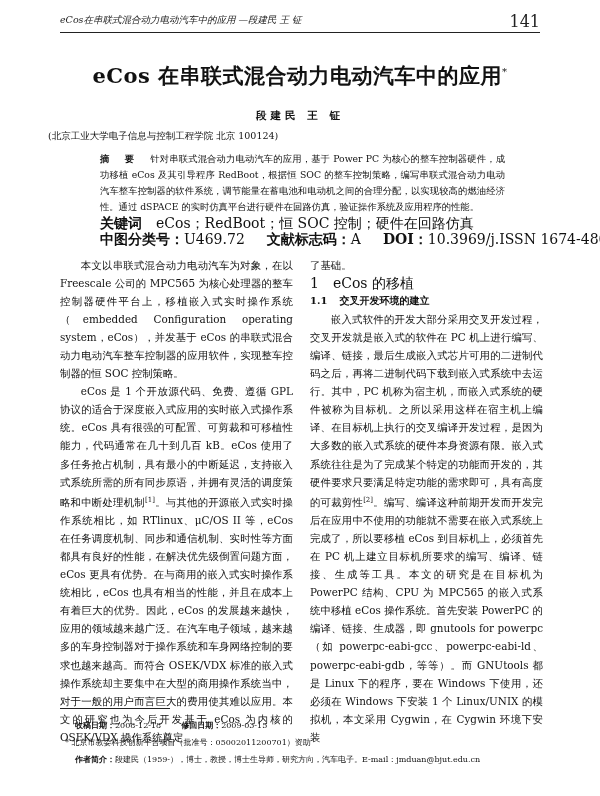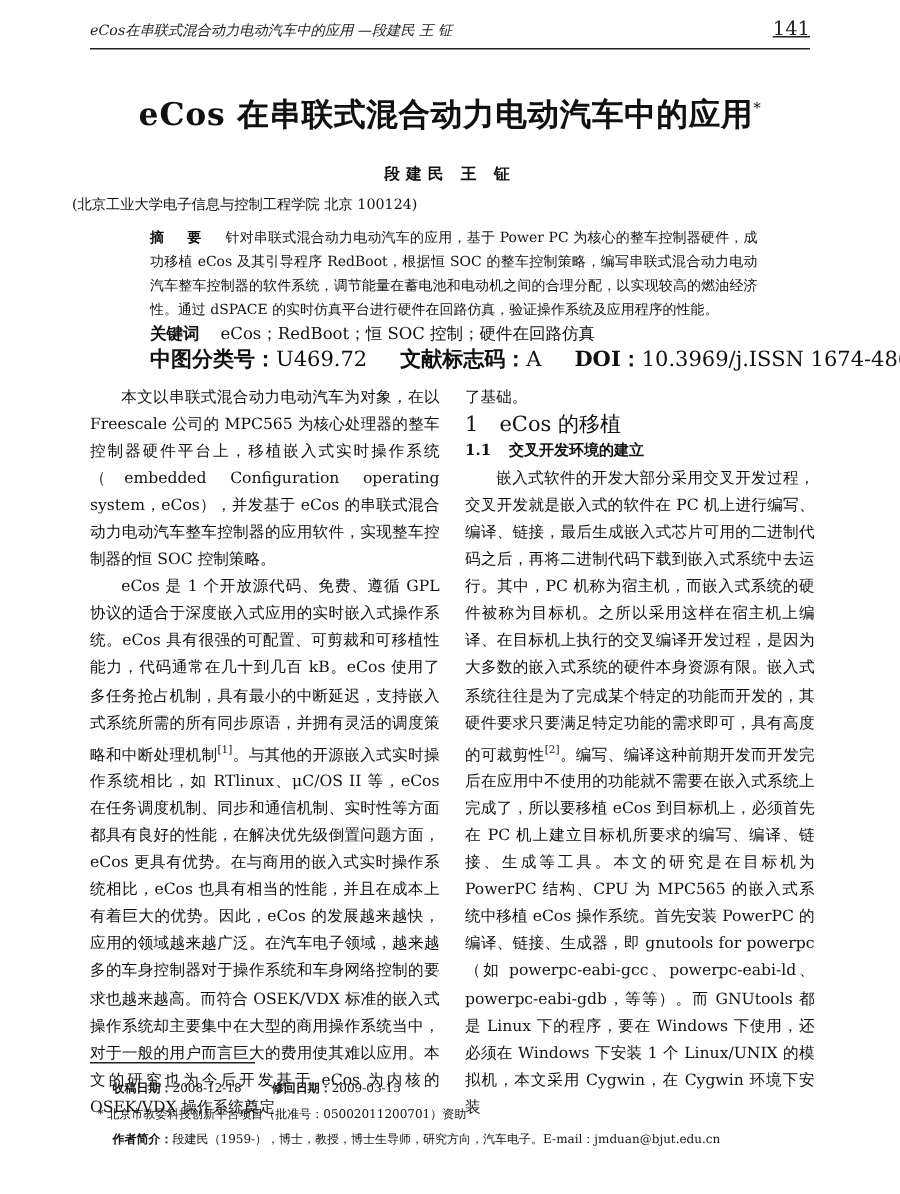--- a/index.html
+++ b/index.html
@@ -1,30 +1,30 @@
 <!DOCTYPE html>
 <html><head>
 <meta charset="utf-8">
 <style>
   html, body { margin:0; padding:0; background:#ffffff; }
   body { width:600px; height:796px; position:relative; overflow:hidden; color:#111;
          font-family:"DejaVu Serif", "Liberation Serif", serif; }
   .page { position:absolute; left:0; top:0; width:600px; height:796px; }
   .running-head { position:absolute; left:60px; top:14px; width:480px; height:16px;
          font-size:9.5px; font-style:italic; color:#222; }
-  .running-head .pg { position:absolute; right:0; top:-2px; font-size:13px; font-style:normal;text-decoration:underline; }
+  .running-head .pg { position:absolute; right:0; top:-2px; font-size:16px; font-style:normal; }
   .head-rule { position:absolute; left:60px; top:32px; width:480px; height:1px; background:#222; }
   .title { position:absolute; left:0; top:62px; width:600px; text-align:center;
          font-size:21px; font-weight:bold; letter-spacing:0.5px; }
   .title sup { font-size:10px; font-weight:normal; }
   .authors { position:absolute; left:0; top:109px; width:600px; text-align:center; font-size:10.5px; font-weight:bold; letter-spacing:4px; }
   .affil { position:absolute; left:0; top:130px; width:600px; text-align:left; font-size:9.5px;padding-left:48px; }
   .abstract { position:absolute; left:100px; top:151px; width:405px; font-size:9.3px; line-height:16px; text-align:justify; }
   .abstract .lbl { font-weight:bold; margin-right:10px; letter-spacing:6px; }
-  .kw { position:absolute; left:100px; top:215px; width:405px; font-size:11px; }
+  .kw { position:absolute; left:100px; top:215px; width:405px; font-size:14px; }
   .kw .lbl { font-weight:bold; margin-right:14px; }
   .cls { position:absolute; left:100px; top:231px; width:420px; font-size:14px; white-space:nowrap; }
   .cls .lbl { font-weight:bold; }
   .cls .gap { display:inline-block; width:22px; }
   .col { position:absolute; top:256px; width:233px; font-size:10.4px; line-height:18.05px; text-align:justify; }
   .col-left { left:60px; }
   .col-right { left:310px; }
   .col p { margin:0; text-indent:2em; }
   .col p.noind { text-indent:0; }
   .sec-h { font-size:14px; margin:8px 0 6px 0; text-indent:0 !important; }

